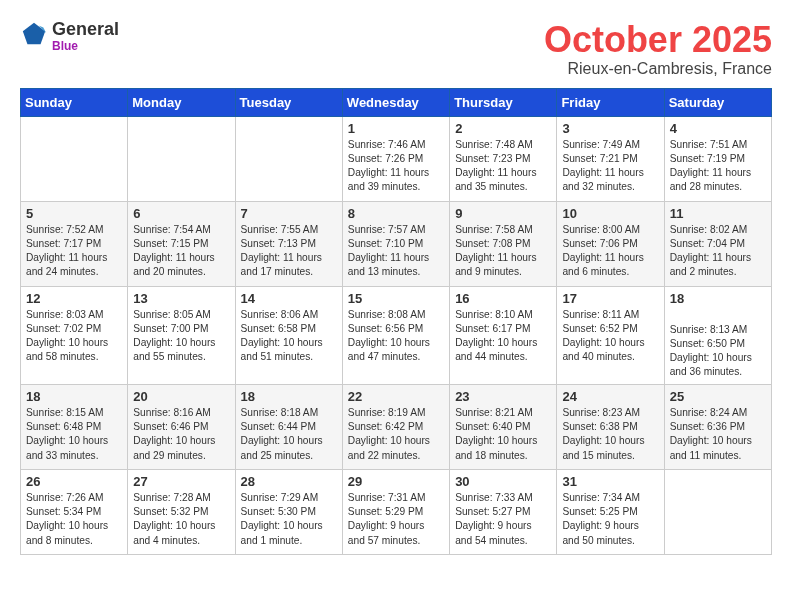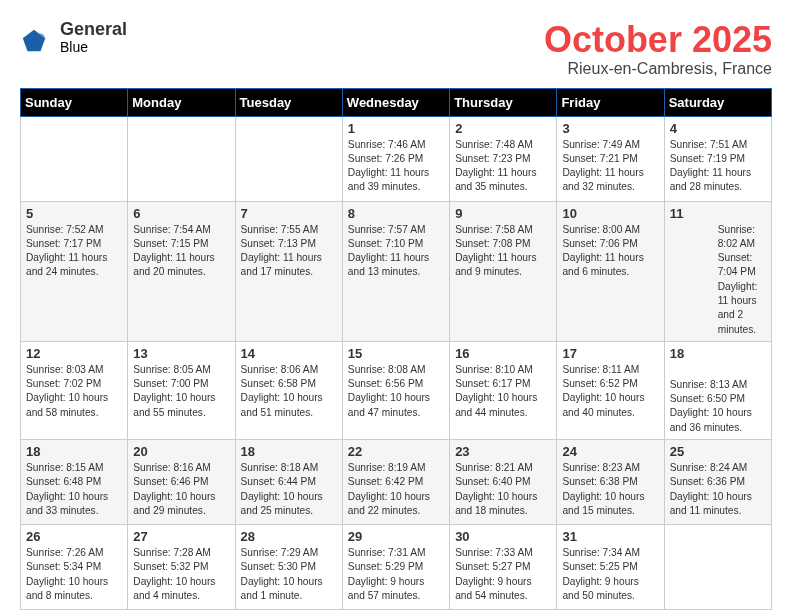--- a/index.html
+++ b/index.html
@@ -11,37 +11,37 @@
       padding: 20px;
     }
     .header {
       display: flex;
       justify-content: space-between;
       align-items: flex-start;
       margin-bottom: 10px;
     }
     .logo {
       display: flex;
-      align-items: flex-end;
-      gap: 12px;
+      align-items: flex-start;
+      gap: 4px;
     }
     .logo-text {
       display: flex;
       flex-direction: column;
       line-height: 1.1;
     }
     .logo-general {
       font-size: 18px;
       font-weight: bold;
       color: #333;
     }
     .logo-blue {
-      font-size: 14px;
-      font-weight: normal;
-      color: #000000;
+      font-size: 12px;
+      font-weight: bold;
+      color: #a21caf;
     }
     .logo-icon {
       width: 28px;
       height: 28px;
     }
     .title-block {
       text-align: right;
     }
     .calendar-title {
       font-size: 36px;
@@ -52,21 +52,21 @@
     .calendar-subtitle {
       font-size: 16px;
       color: #444;
     }
     table {
       width: 100%;
       border-collapse: collapse;
       table-layout: fixed;
     }
     thead tr th {
-      background: #000000;
+      background: #1d4ed8;
       color: #fff;
       font-size: 13px;
       font-weight: bold;
       padding: 6px 4px;
       text-align: left;
       border: 1px solid #1a5fa8;
     }
     tbody tr td {
       border: 1px solid #ccc;
       vertical-align: top;
@@ -199,21 +199,21 @@
         </td>
         <td>
           <span class="day-number">10</span>
           <div class="day-info" style="white-space: pre-line;">Sunrise: 8:00 AM
 Sunset: 7:06 PM
 Daylight: 11 hours
 and 6 minutes.</div>
         </td>
         <td>
           <span class="day-number">11</span>
-          <div class="day-info" style="white-space: pre-line; margin-left: 48px;">Sunrise: 8:02 AM
+          <div class="day-info" style="white-space: pre-line;">Sunrise: 8:02 AM
 Sunset: 7:04 PM
 Daylight: 11 hours
 and 2 minutes.</div>
         </td>
       </tr>
       <tr>
         <td>
           <span class="day-number">12</span>
           <div class="day-info" style="white-space: pre-line;">Sunrise: 8:03 AM
 Sunset: 7:02 PM

